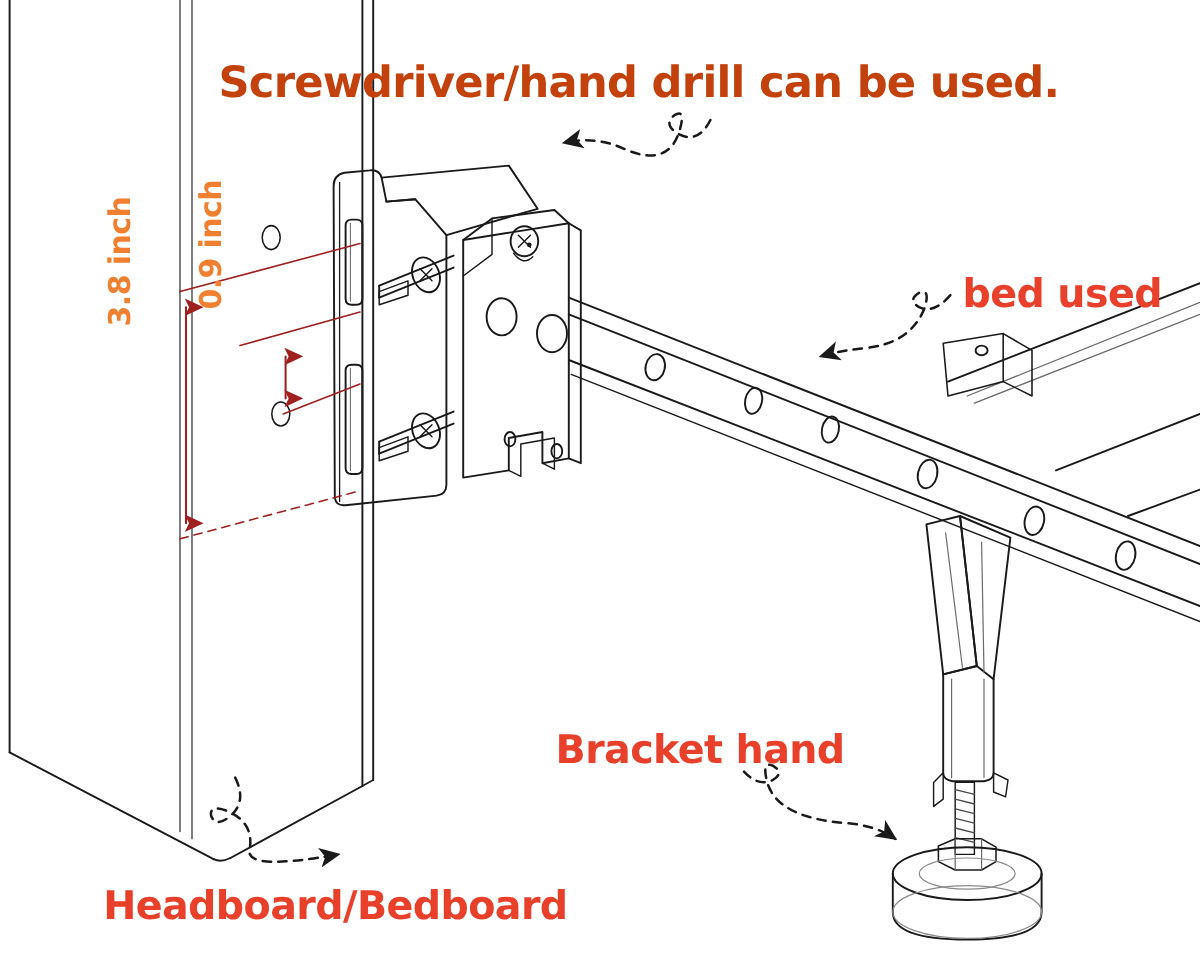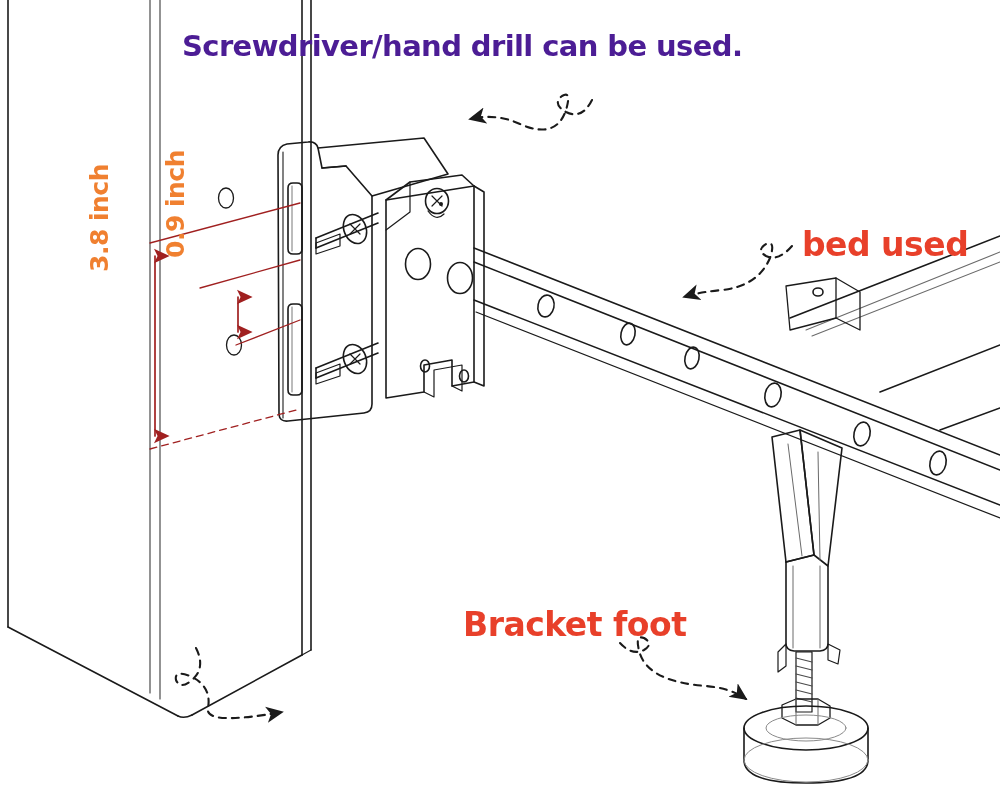--- a/index.html
+++ b/index.html
@@ -11,25 +11,26 @@
   #stage svg{position:absolute;left:0;top:0;}
   .lbl{position:absolute;white-space:nowrap;line-height:1;}
   .lbl-red{
     color:#E8402A;
     font-family:"DejaVu Sans", sans-serif;
     font-weight:bold;
     font-size:33px;
     letter-spacing:-0.5px;
   }
   .lbl-title{
-    color:#4c1d95;
+    color:#c2410c;
     font-family:"DejaVu Sans", sans-serif;
     font-weight:bold;
-    font-size:29px;
+    font-size:36px;
     letter-spacing:-0.6px;
+    margin-top:20px;
   }
   .lbl-dim{
     color:#F08030;
     font-family:"DejaVu Sans", sans-serif;
     font-weight:bold;
     font-size:25px;
     letter-spacing:-0.5px;
     transform-origin:0 0;
   }
   .vert{writing-mode:vertical-rl;text-orientation:mixed;transform:rotate(180deg);}
@@ -238,20 +239,21 @@
       <path d="M196,648 Q206,668 192,680 Q180,690 176,680 Q174,670 190,676
                Q212,686 208,708 Q204,726 282,712"></path>
     </g>
   </svg>
 
   <div class="lbl lbl-title" style="left:182px;top:32px;">Screwdriver/hand drill can be used.</div>
 
 
   <div class="lbl lbl-red" style="left:802px;top:228px;">bed used</div>
 
-  <div class="lbl lbl-red" style="left:463px;top:608px;">Bracket foot</div>
-
+  <div class="lbl lbl-red" style="left:463px;top:608px;">Bracket hand</div>
+
+  <div class="lbl lbl-red" style="left:86px;top:738px;">Headboard/Bedboard</div>
 
   <div class="lbl lbl-dim vert" style="left:112px;top:272px;">3.8 inch</div>
 
   <div class="lbl lbl-dim vert" style="left:188px;top:258px;">0.9 inch</div>
 
 </div>
 
 </body></html>

